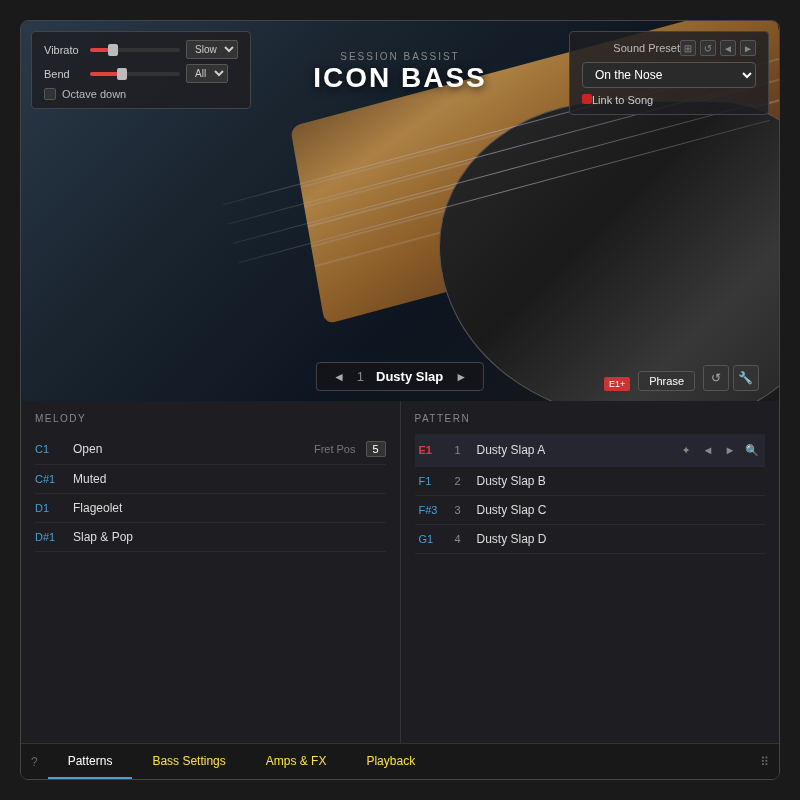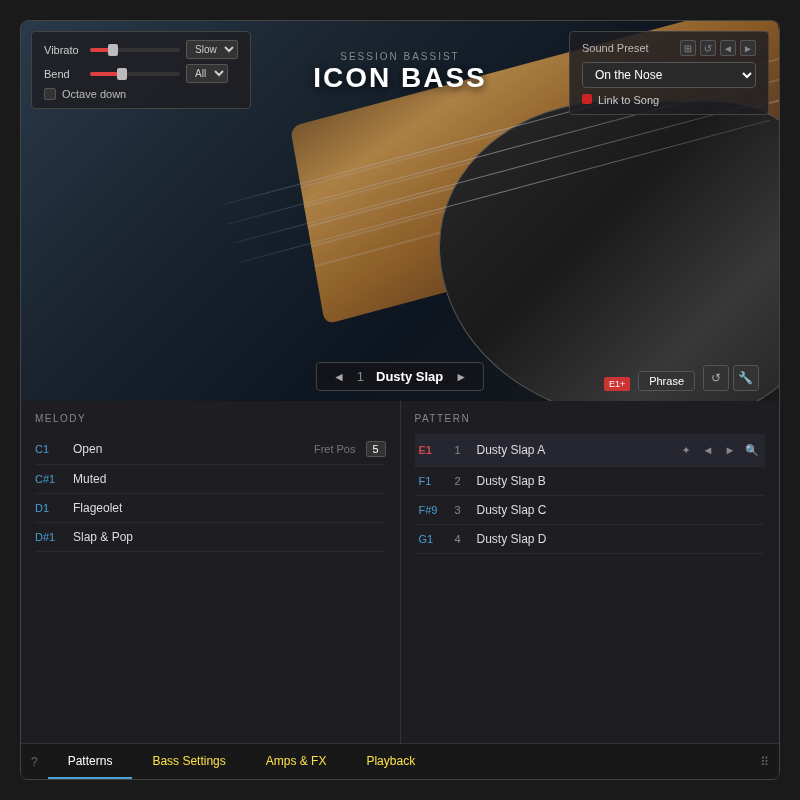--- a/index.html
+++ b/index.html
@@ -187,21 +187,21 @@
     .right-controls {
       background: rgba(30,30,35,0.85);
       border: 1px solid #444;
       border-radius: 4px;
       padding: 8px 12px;
       min-width: 200px;
     }
     .preset-header {
       display: flex;
       align-items: center;
-      justify-content: space-between;
+      justify-content: flex-end;
       margin-bottom: 6px;
     }
     .preset-label {
       color: #bbb;
       font-size: 11px;
     }
     .preset-icons {
       display: flex;
       gap: 4px;
       align-items: center;
@@ -225,21 +225,20 @@
       color: #fff;
       font-size: 12px;
       padding: 4px 8px;
       border-radius: 4px;
       width: 100%;
       cursor: pointer;
     }
     .link-to-song {
       display: flex;
       align-items: flex-start;
-      gap: 6px;
       margin-top: 6px;
     }
     .red-indicator {
       width: 10px;
       height: 10px;
       background: #cc2222;
       border-radius: 2px;
     }
     .link-label {
       color: #ccc;
@@ -607,21 +606,21 @@
             <div class="pattern-icon-btn">►</div>
             <div class="pattern-icon-btn">🔍</div>
           </div>
         </div>
         <div class="pattern-item">
           <span class="note-badge">F1</span>
           <span class="pattern-num">2</span>
           <span class="pattern-name">Dusty Slap B</span>
         </div>
         <div class="pattern-item">
-          <span class="note-badge">F#9</span>
+          <span class="note-badge">F#3</span>
           <span class="pattern-num">3</span>
           <span class="pattern-name">Dusty Slap C</span>
         </div>
         <div class="pattern-item">
           <span class="note-badge">G1</span>
           <span class="pattern-num">4</span>
           <span class="pattern-name">Dusty Slap D</span>
         </div>
       </div>
     </div>

